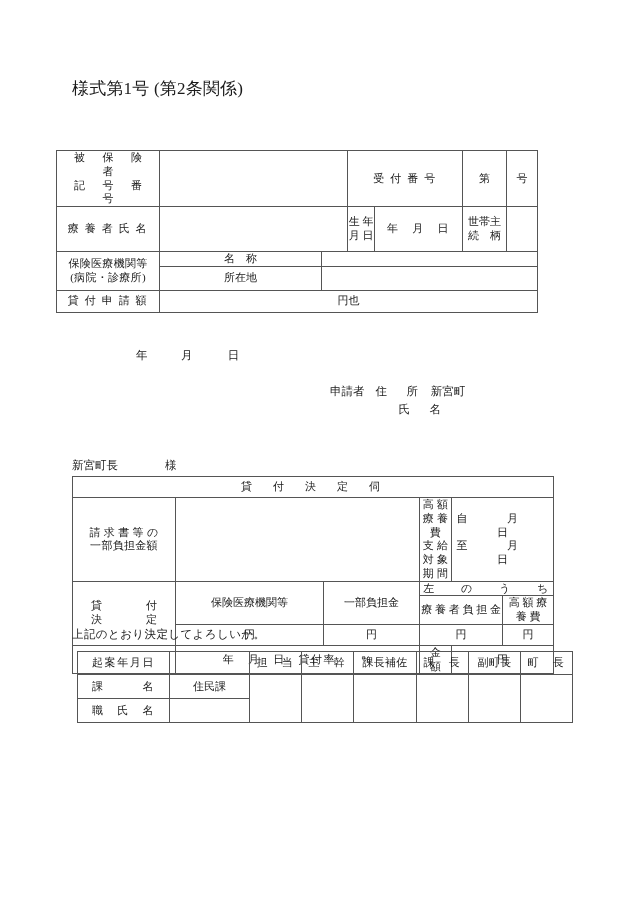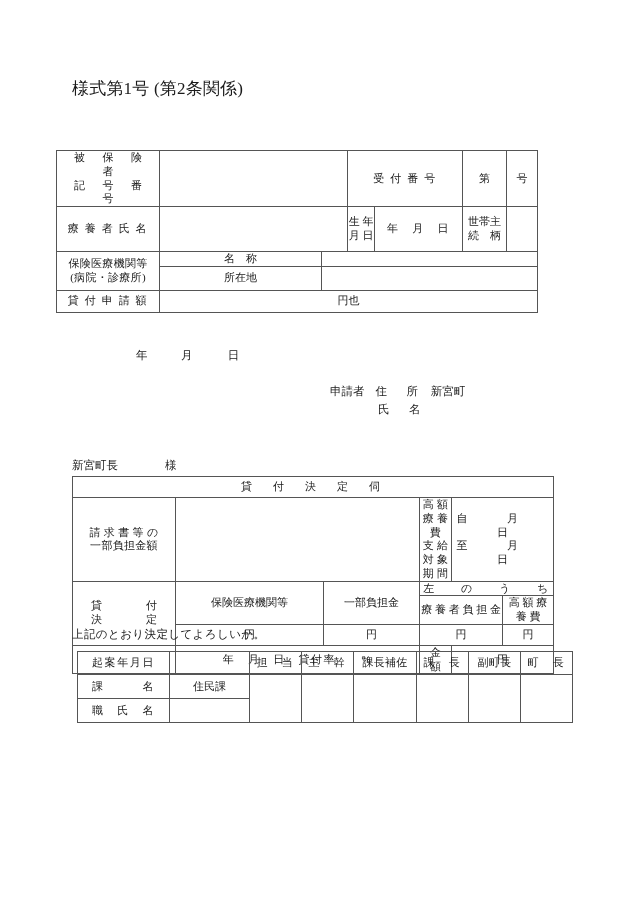--- a/index.html
+++ b/index.html
@@ -95,21 +95,21 @@
     left: 330px; top: 383px;
     font-size: 11.5px;
     line-height: 1.55;
   }
   .applicant-block .row { white-space: nowrap; }
   .applicant-block .lbl { display: inline-block; }
   .ap-l1 .k1 { margin-right: 8px; }
   .ap-l1 .k2 { letter-spacing: 4px; margin-right: 6px; }
   .ap-l2 { }
   .ap-l2 .tel { margin-left: 84px; }
-  .ap-l3 { margin-left: 48px; letter-spacing: 4px; }
+  .ap-l3 { margin-left: 48px; letter-spacing: 4px; text-align: center; }
 
   .addressee {
     left: 72px; top: 458px;
     font-size: 11.5px;
   }
   .addressee .sama { margin-left: 44px; }
 
   .para-confirm {
     left: 72px; top: 627px;
     font-size: 11.5px;

